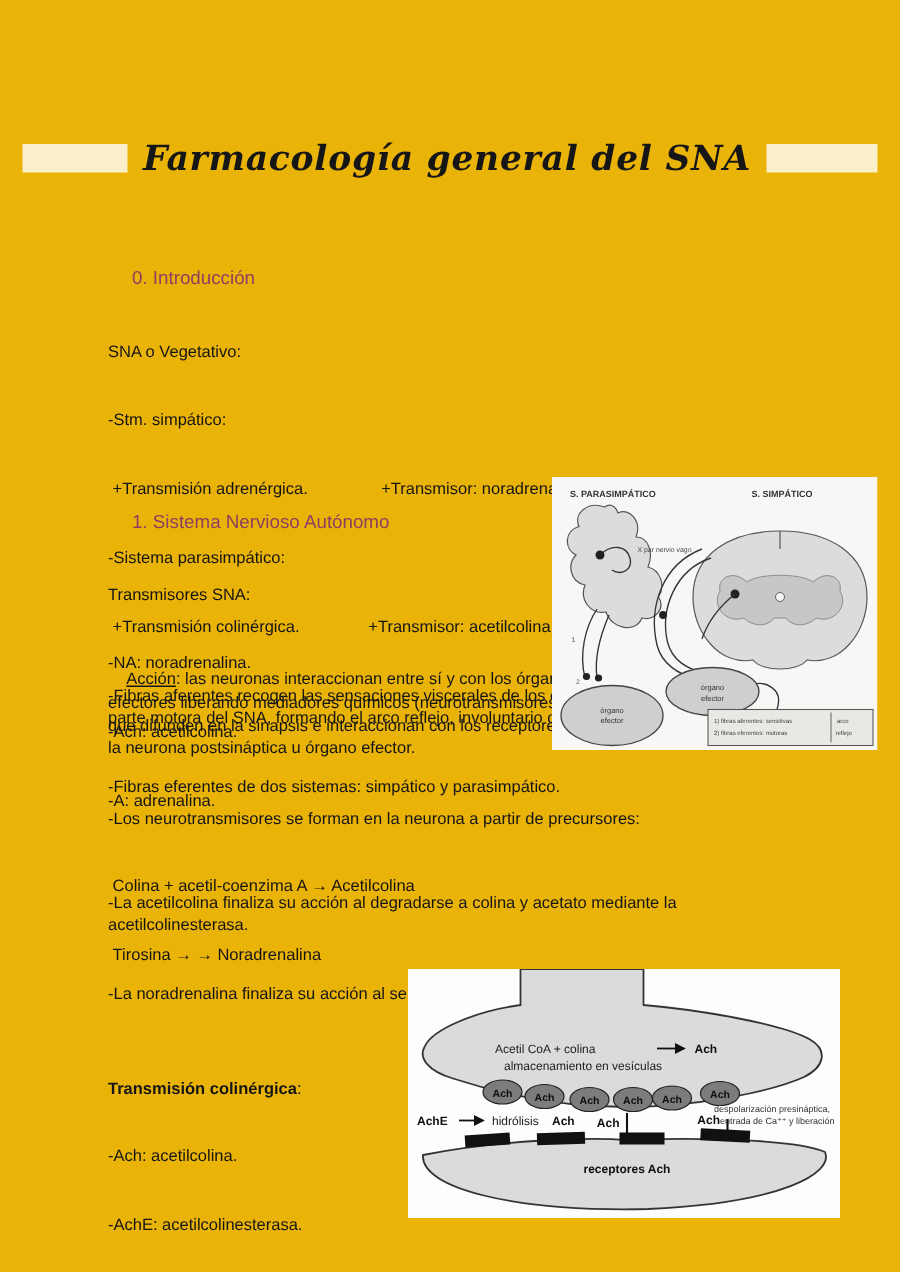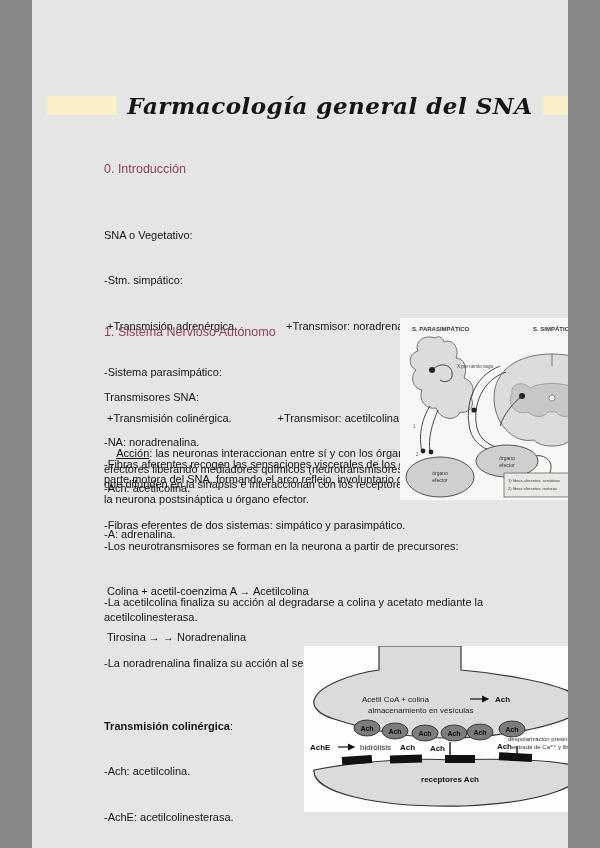--- a/index.html
+++ b/index.html
@@ -1,34 +1,34 @@
 <!DOCTYPE html>
 <html style="--highlight: #FBEFC9; --heading: #8D4060;"><head>
 <meta charset="utf-8">
 <style>
   html,body{margin:0;padding:0;background:#888;}
   .page{
-    position:relative;width:536px;height:848px;background:#e5e5e5;
+    position:relative;width:600px;height:848px;background:#eab308;
     font-family:"Liberation Sans","DejaVu Sans",sans-serif;color:#111;
     margin:0 auto;overflow:hidden;
   }
   .title-row{
     position:absolute;top:92px;left:0;width:600px;height:26px;
     display:flex;align-items:center;justify-content:center;gap:10px;
   }
   .hl-bar{display:inline-block;height:19px;background:var(--highlight,#FBEFC9);}
   .hl-bar.left{width:70px;}
   .hl-bar.right{width:74px;}
   .doc-title{
     margin:0;font-family:"DejaVu Serif","Liberation Serif",serif;
     font-style:italic;font-weight:bold;font-size:23px;color:#161616;
     letter-spacing:.5px;white-space:nowrap;
   }
   .section-heading{
-    position:absolute;left:72px;margin:0;font-size:12.5px;font-weight:normal;
+    position:absolute;left:72px;margin:16px;font-size:12.5px;font-weight:normal;
     color:var(--heading,#8D4060);
   }
   .tblock{
     position:absolute;left:72px;font-size:11px;line-height:15.3px;color:#151515;
     white-space:pre-wrap;
   }
   .tblock div{min-height:15.3px;}
   .bold{font-weight:bold;}
   .uline{text-decoration:underline;margin-top:38px;}
   .diagram{position:absolute;}

